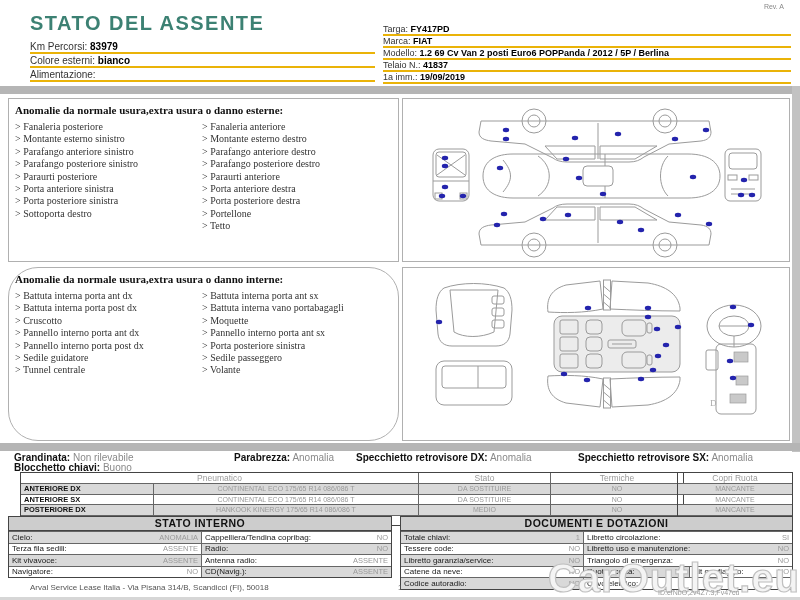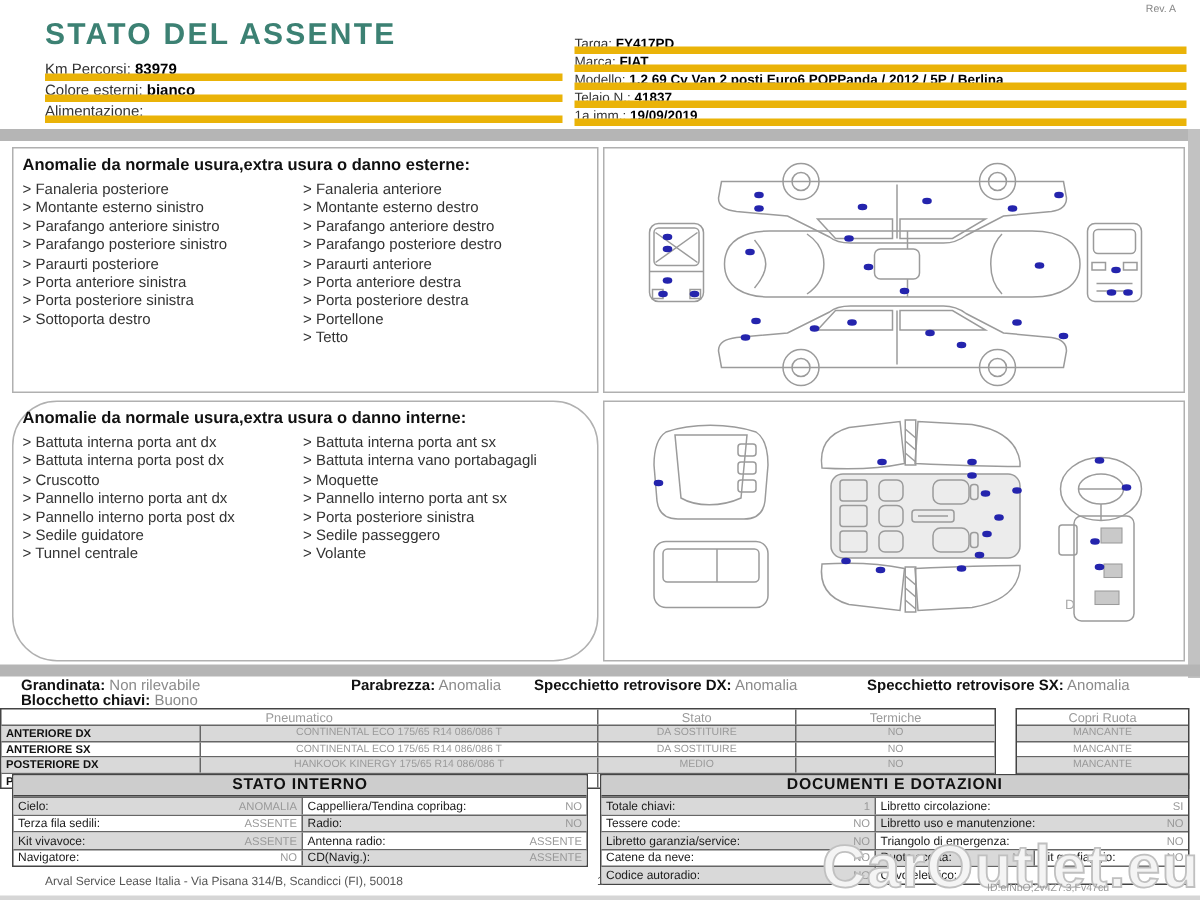--- a/index.html
+++ b/index.html
@@ -5,42 +5,42 @@
   * { margin:0; padding:0; box-sizing:border-box; }
   html,body { width:800px; height:600px; background:#fff; font-family:"Liberation Sans", sans-serif; }
   #page { position:relative; width:800px; height:600px; background:#fff; overflow:hidden; }
 
   .rev { position:absolute; top:3px; right:16px; font-size:7px; color:#888; }
 
   .title { position:absolute; left:30px; top:12px; font-size:20px; font-weight:bold; color:#3c8173; letter-spacing:1.5px; }
 
   .hfields-left { position:absolute; left:30px; top:40px; width:345px; }
   .hfields-right { position:absolute; left:383px; top:24px; width:408px; }
-  .hfield { border-bottom:5px solid #eab308; font-size:10px; color:#333; height:14px; line-height:13px; white-space:nowrap; overflow:hidden; }
+  .hfield { border-bottom:2px solid #eab308; font-size:10px; color:#333; height:14px; line-height:13px; white-space:nowrap; overflow:hidden; }
   .hfields-right .hfield { font-size:9px; height:12px; line-height:11px; }
   .hfield b { color:#000; }
 
   .bar { position:absolute; left:0; width:800px; height:8px; background:#b5b5b5; }
   .rstrip { position:absolute; left:792px; top:86px; width:8px; height:366px; background:#c2c2c2; }
 
-  .panel { position:absolute; border:1px solid #b0b0b0; background:#fff; }
+  .panel { position:absolute; border:1px solid #b0b0b0; background:#fff;font-family:Liberation Serif, serif; }
   .panel-text { left:8px; width:391px; padding:5px 6px; }
   .panel-diag { left:402px; width:388px; }
   .ptitle { font-size:11px; font-weight:bold; color:#111; margin-bottom:5px; }
   .cols { display:flex; }
   .col { width:187px; }
   .ai { font-size:10px; line-height:12.4px; color:#333; }
 
   .checks { position:absolute; left:0; top:452px; width:800px; font-size:10px; }
   .chk { position:absolute; white-space:nowrap; }
   .chk b { color:#111; }
   .chk span { color:#8a8a8a; }
 
   
-  .ttable { position:absolute; left:0; top:472px; width:664px; border:1px solid #444; }
+  .ttable { position:absolute; left:20px; top:472px; width:664px; border:1px solid #444; }
   .tcop  { position:absolute; left:677px; top:472px; width:116px; border:1px solid #444; }
   .trow { display:flex; border-top:1px solid #666; }
   .trow:first-child { border-top:none; }
   .tc { border-left:1px solid #666; line-height:9.5px; font-size:7px; color:#9a9a9a; text-align:center; overflow:hidden; white-space:nowrap; }
   .tc:first-child { border-left:none; }
   .thead .tc { line-height:10px; font-size:8.5px; }
   .tpos { font-size:7.5px; font-weight:bold; color:#111; text-align:left; padding-left:3px; }
   .g { background:#d9d9d9; }
   .w1 {width:132px;} .w2 {width:265px;} .w3 {width:132px;} .w4 {width:133px;}
   .wh1 {width:397px;} .wh2 {width:132px;} .wh3 {width:133px;}

